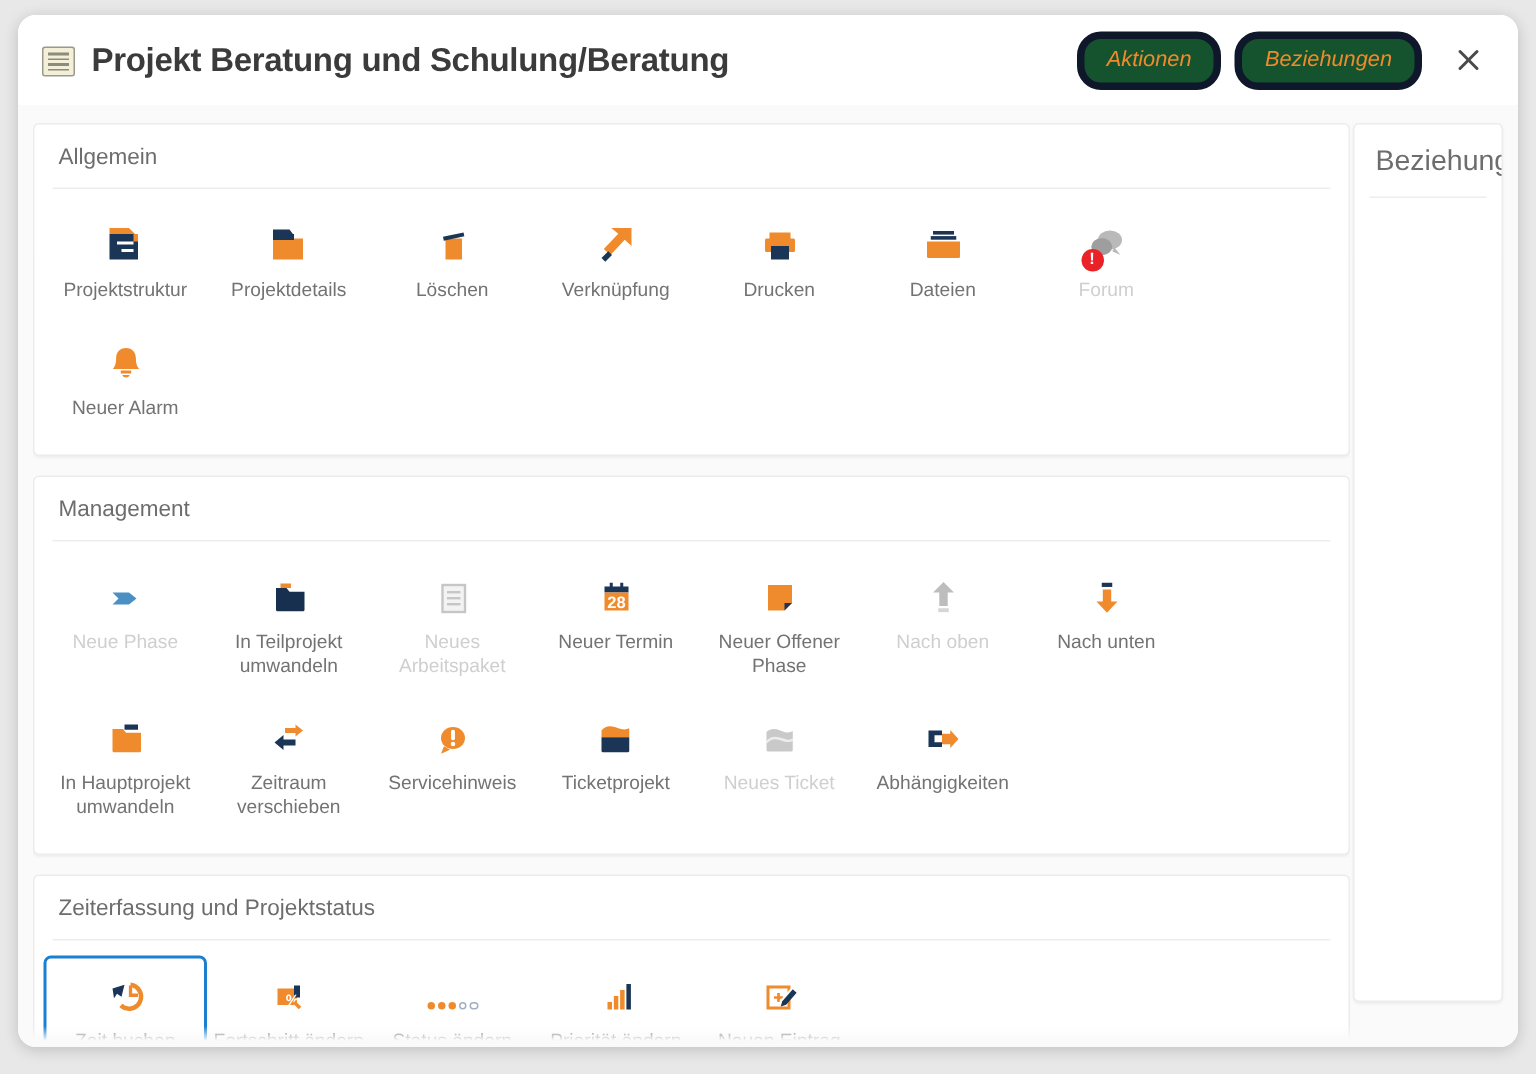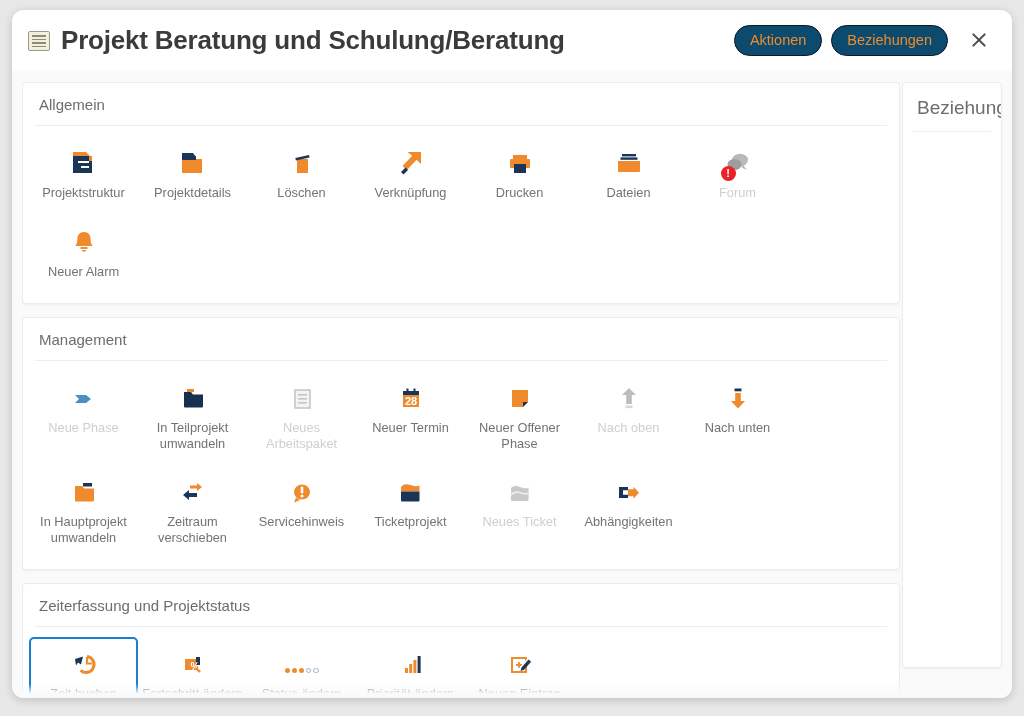--- a/index.html
+++ b/index.html
@@ -26,28 +26,28 @@
     position:relative;
   }
   .title-icon i{
     position:absolute;left:3px;right:3px;height:1.5px;background:#8c8c7a;display:block;
   }
   .title-icon i:nth-child(1){top:3px}
   .title-icon i:nth-child(2){top:6.5px}
   .title-icon i:nth-child(3){top:10px}
   .title-icon i:nth-child(4){top:13.5px}
   .win-title{
-    font-size:26px;font-weight:bold;color:#3b3b3b;letter-spacing:-.2px;
+    font-size:22px;font-weight:bold;color:#3b3b3b;letter-spacing:-.2px;
     white-space:nowrap;
   }
   .hdr-right{margin-left:auto;display:flex;align-items:center;gap:9px}
   .pill{
-    border:1px solid #0f172a;border-radius:16px;
-    padding:6px 15px 7px;font-size:14.5px;color:#ef8b2c;background:#0c4a6e;
-    cursor:pointer;white-space:nowrap;
+    border:5px solid #0f172a;border-radius:16px;
+    padding:6px 15px 7px;font-size:14.5px;color:#ef8b2c;background:#14532d;
+    cursor:pointer;white-space:nowrap;font-style:italic;
   }
   .close-btn{
     margin-left:9px;margin-right:6px;width:26px;height:26px;cursor:pointer;
     position:relative;
   }
   .close-btn:before,.close-btn:after{
     content:"";position:absolute;left:4px;top:12px;width:18px;height:2px;
     background:#4a4a4a;border-radius:1px;
   }
   .close-btn:before{transform:rotate(45deg)}

